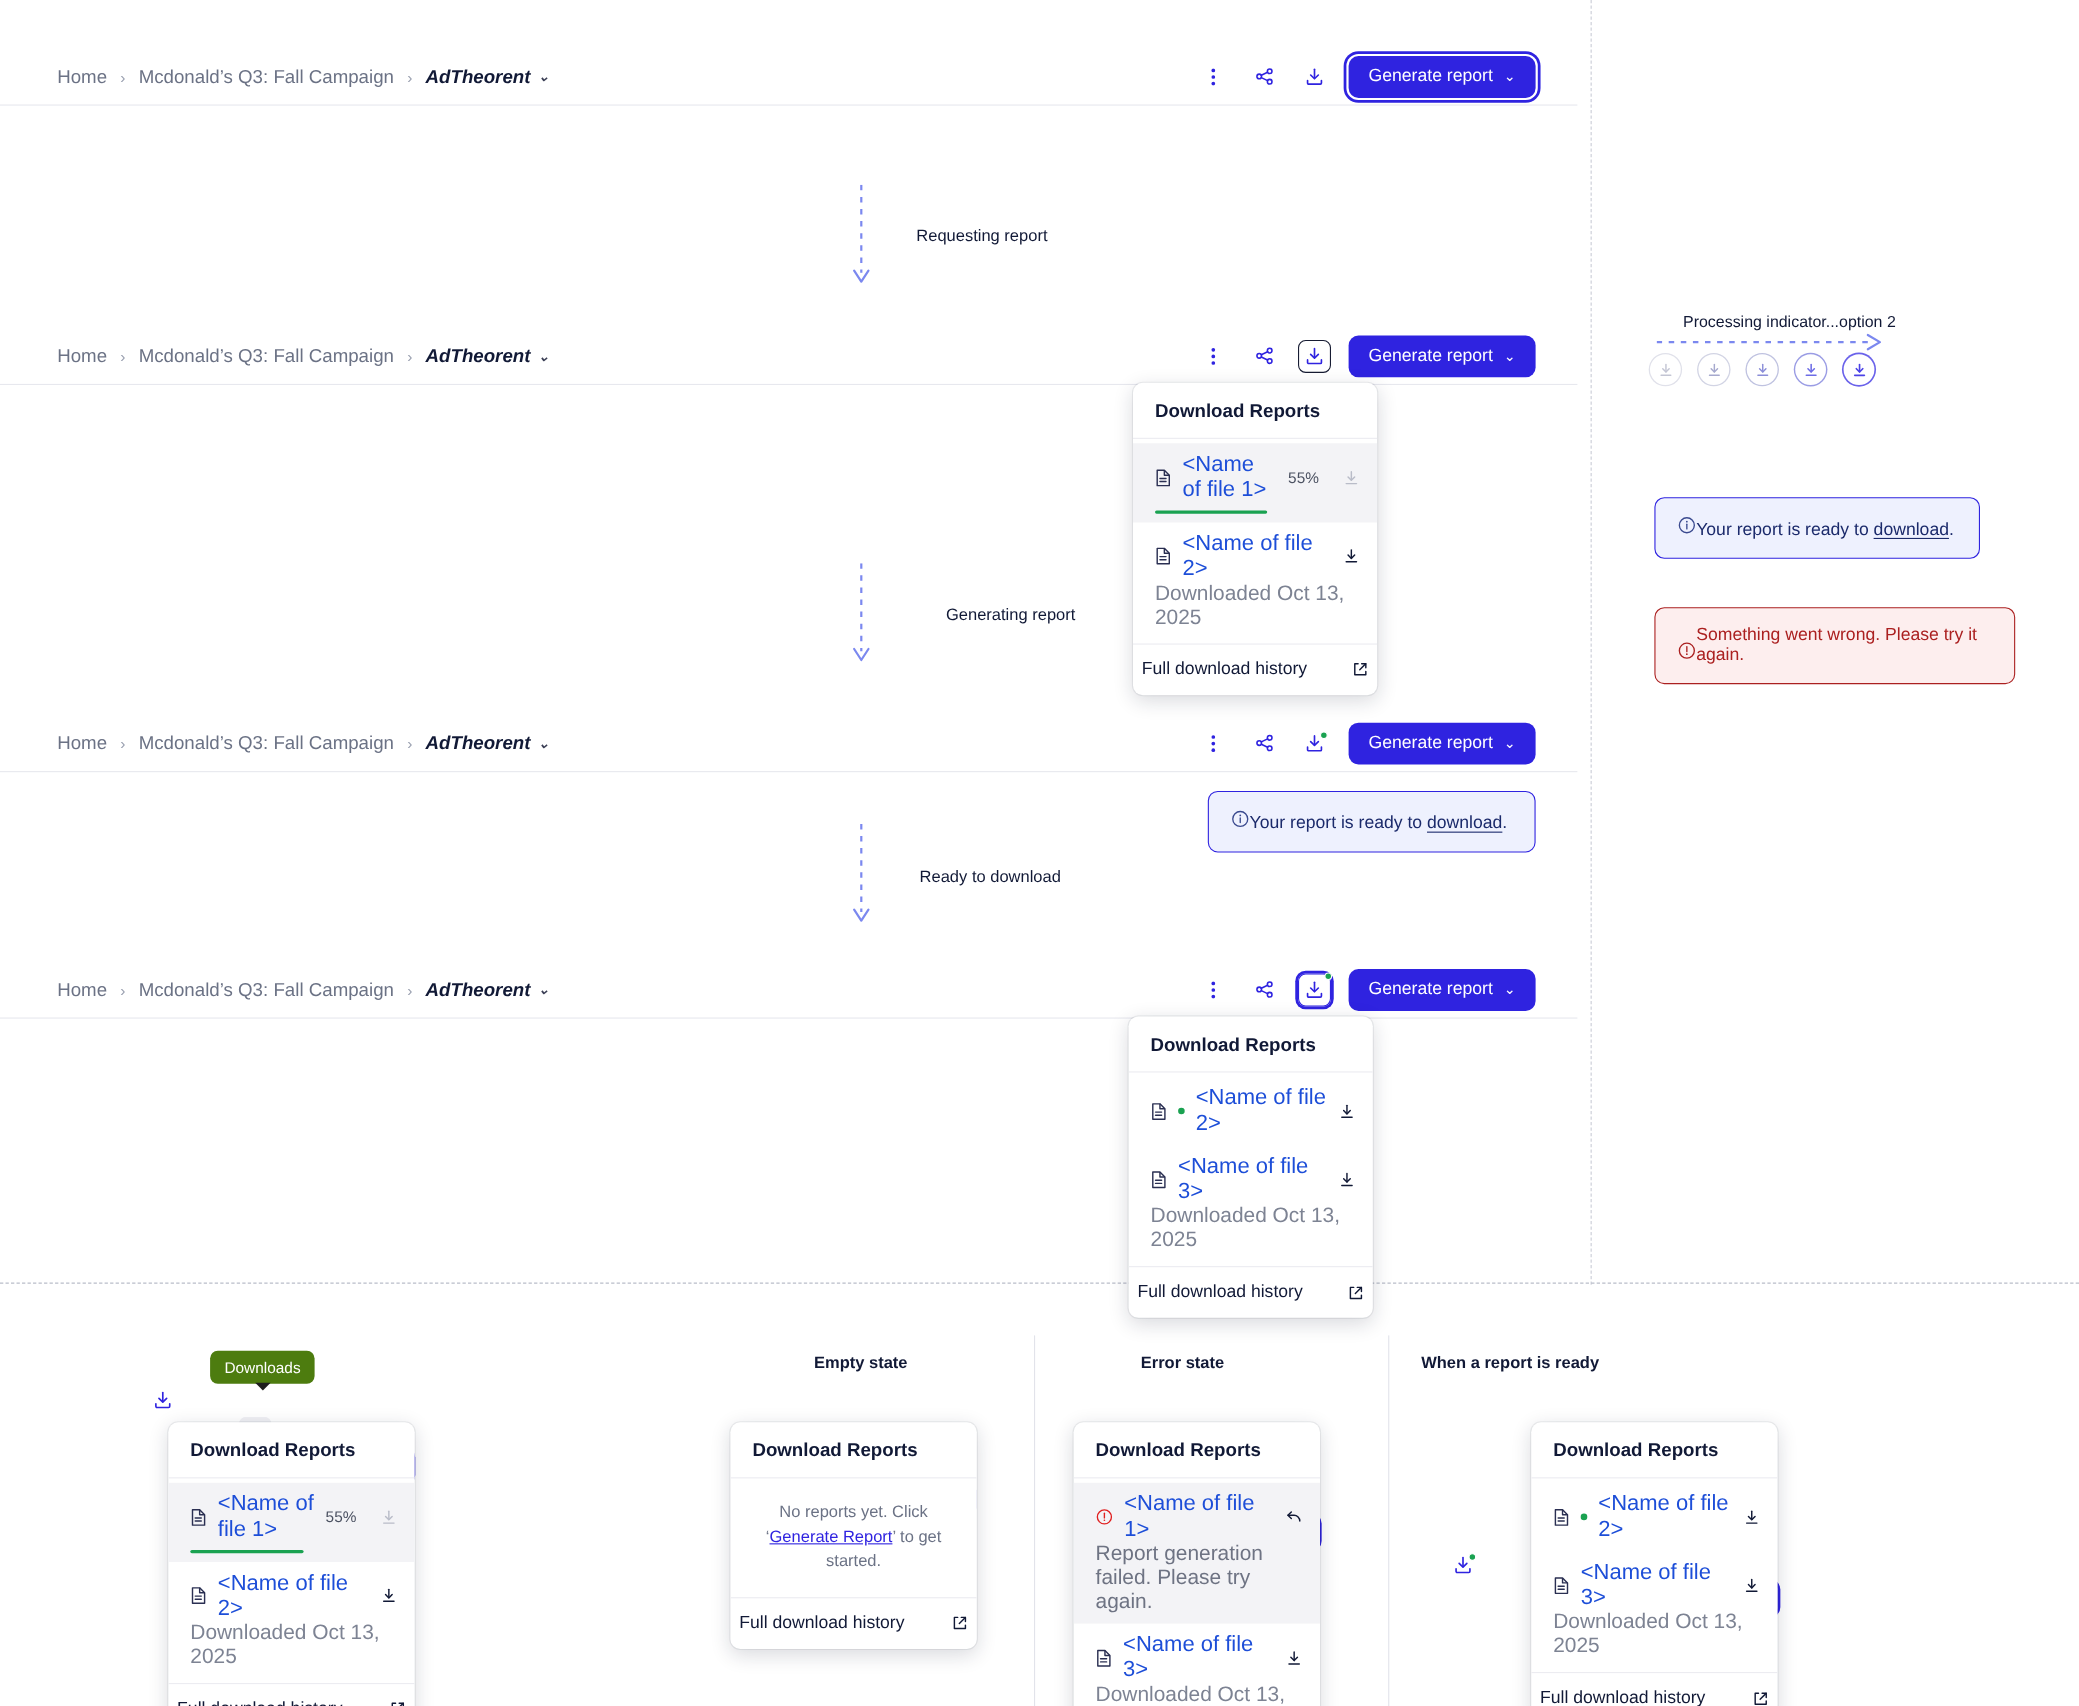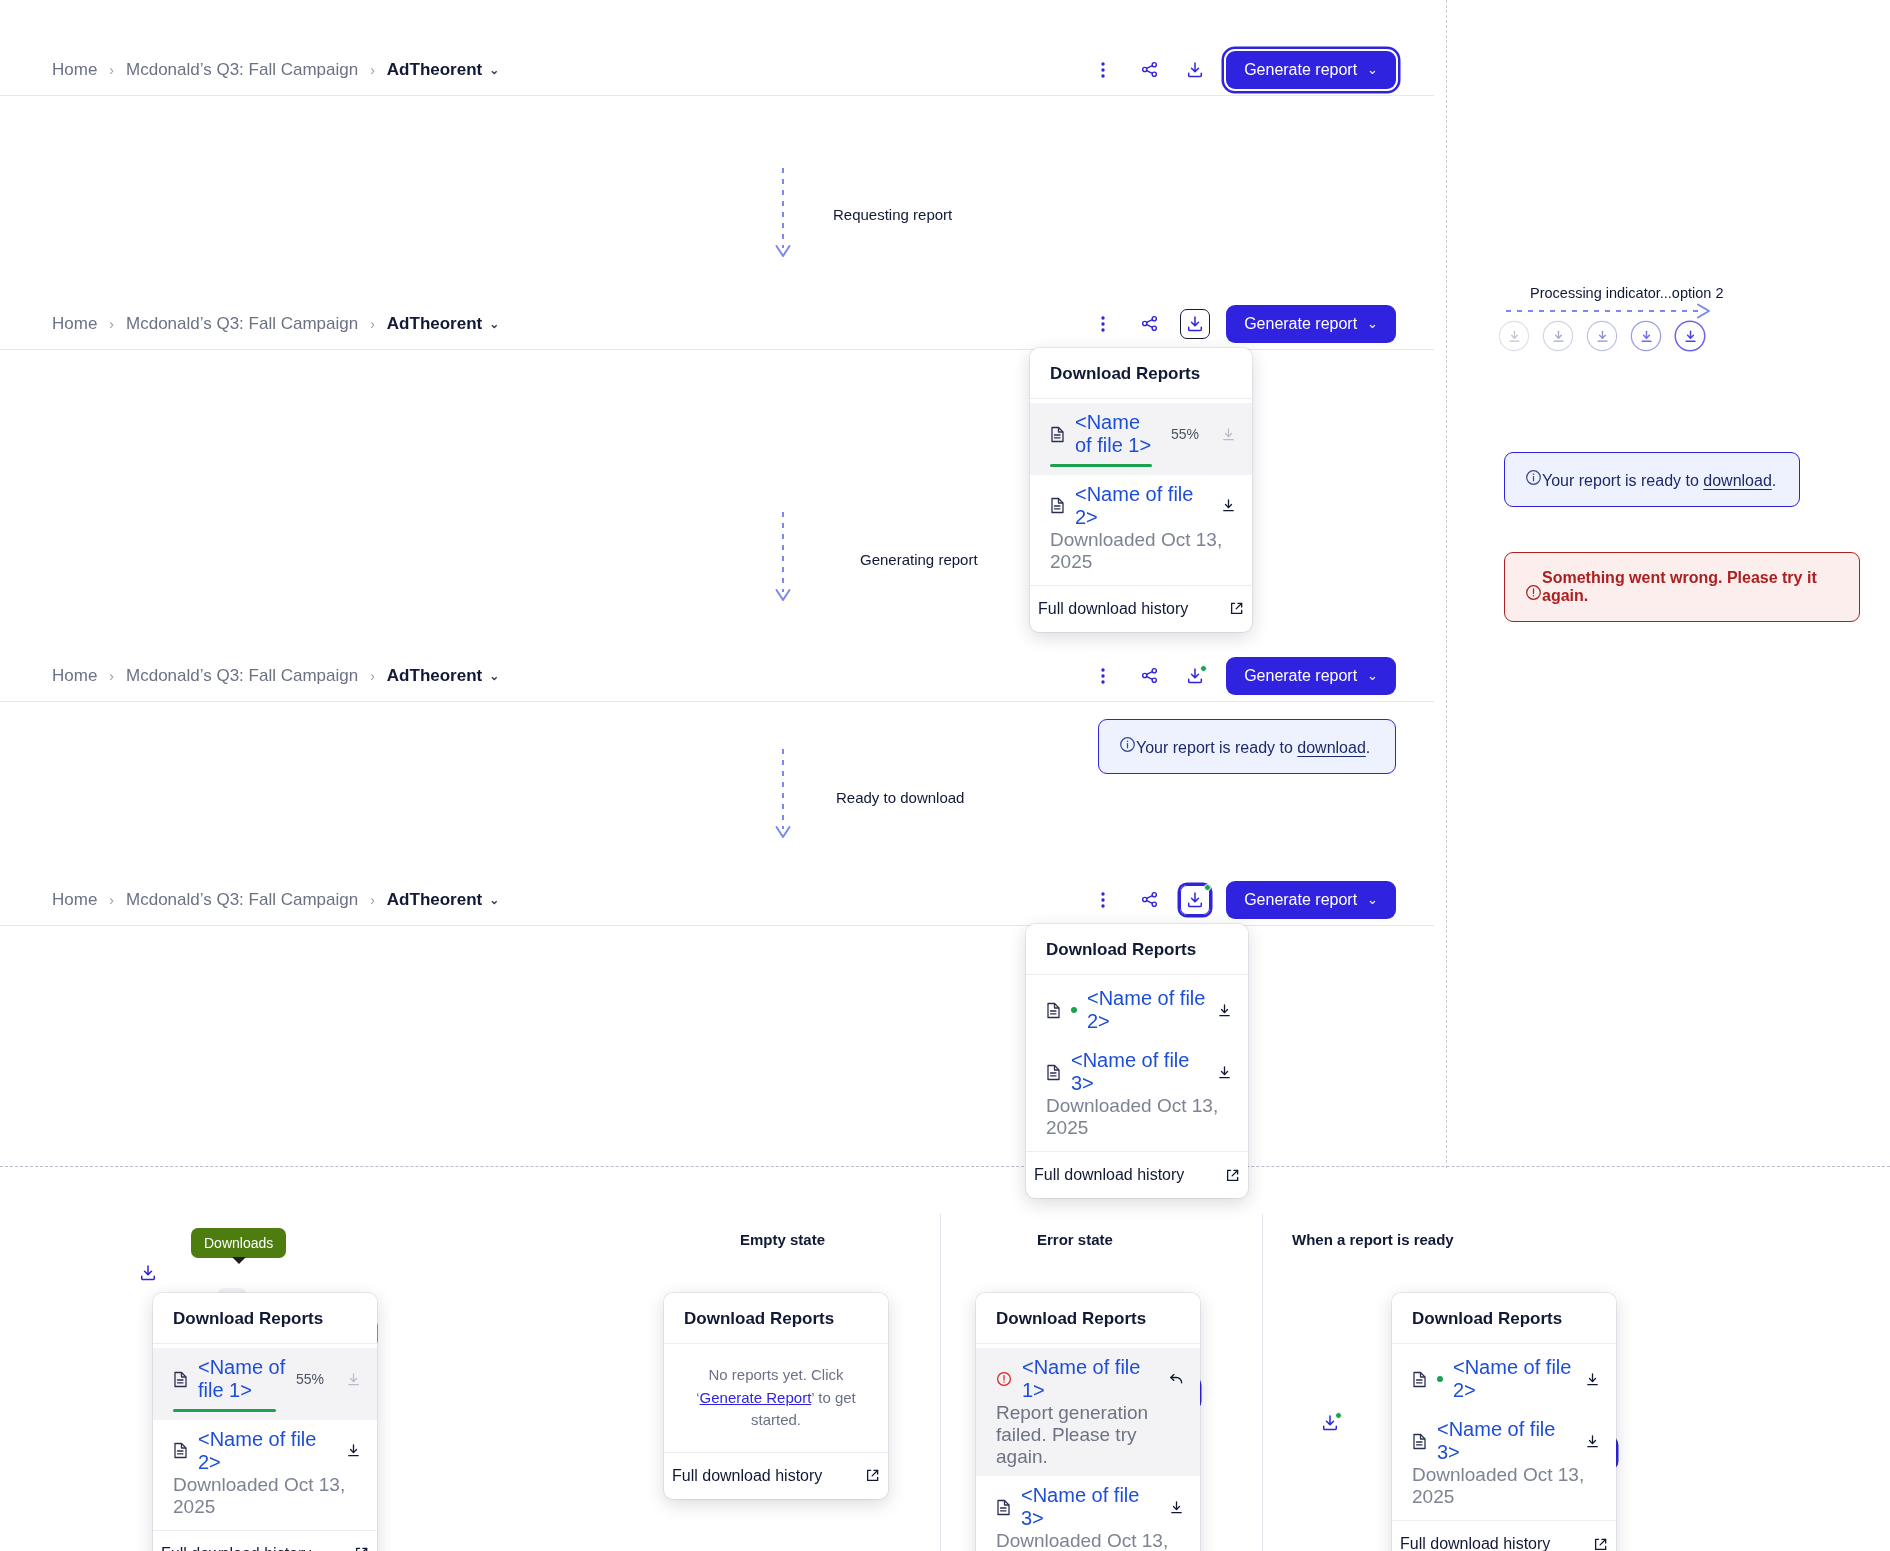--- a/index.html
+++ b/index.html
@@ -17,21 +17,21 @@
   .topbar {
     position: relative;
     height: 52px;
     display: flex; align-items: center;
     border-bottom: 1px solid #e7e8ee;
     padding: 0 38px 0 52px;
   }
   .breadcrumb { display: flex; align-items: center; gap: 12px; font-size: 17px; }
   .bc-link { color: #6b7285; }
   .bc-sep { color: #9aa0b0; font-size: 14px; display:inline-block; }
-  .bc-current { color: #111936; font-weight: 700; display:flex; align-items:center; gap:7px;}
+  .bc-current { color: #111936; font-weight: 700; display:flex; align-items:center; gap:7px;font-style:italic;}
   .bc-caret { color:#3b3f55; font-size: 12px; }
 
   .toolbar { margin-left: auto; display: flex; align-items: center; gap: 16px; }
   .icon-btn {
     width: 30px; height: 30px;
     display: flex; align-items: center; justify-content: center;
     border-radius: 7px;
     color: #3730e0;
     background: transparent;
     border: 1.6px solid transparent;
@@ -566,21 +566,21 @@
           <circle cx="9" cy="9" r="7.2"></circle>
           <line x1="9" y1="8" x2="9" y2="12.5" stroke-linecap="round"></line>
           <circle cx="9" cy="5.6" r="0.85" fill="#3a4a8f" stroke="none"></circle>
         </svg>
     </span>
     <span>
       <span>Your report is ready to </span><u>download</u><span>.</span>
     </span>
   </div>
 
-  <div class="toast error" style="left:1504px; top:552px; width:356px;font-weight:bold;">
+  <div class="toast error" style="left:1504px; top:552px; width:328px;">
     <span>
       <svg width="17" height="17" viewBox="0 0 18 18" fill="none" stroke="#ab2020" stroke-width="1.3">
           <circle cx="9" cy="9" r="7.2"></circle>
           <line x1="9" y1="5.2" x2="9" y2="10" stroke-linecap="round"></line>
           <circle cx="9" cy="12.4" r="0.85" fill="#ab2020" stroke="none"></circle>
         </svg>
     </span>
     <span>Something went wrong. Please try it again.</span>
   </div>
 

